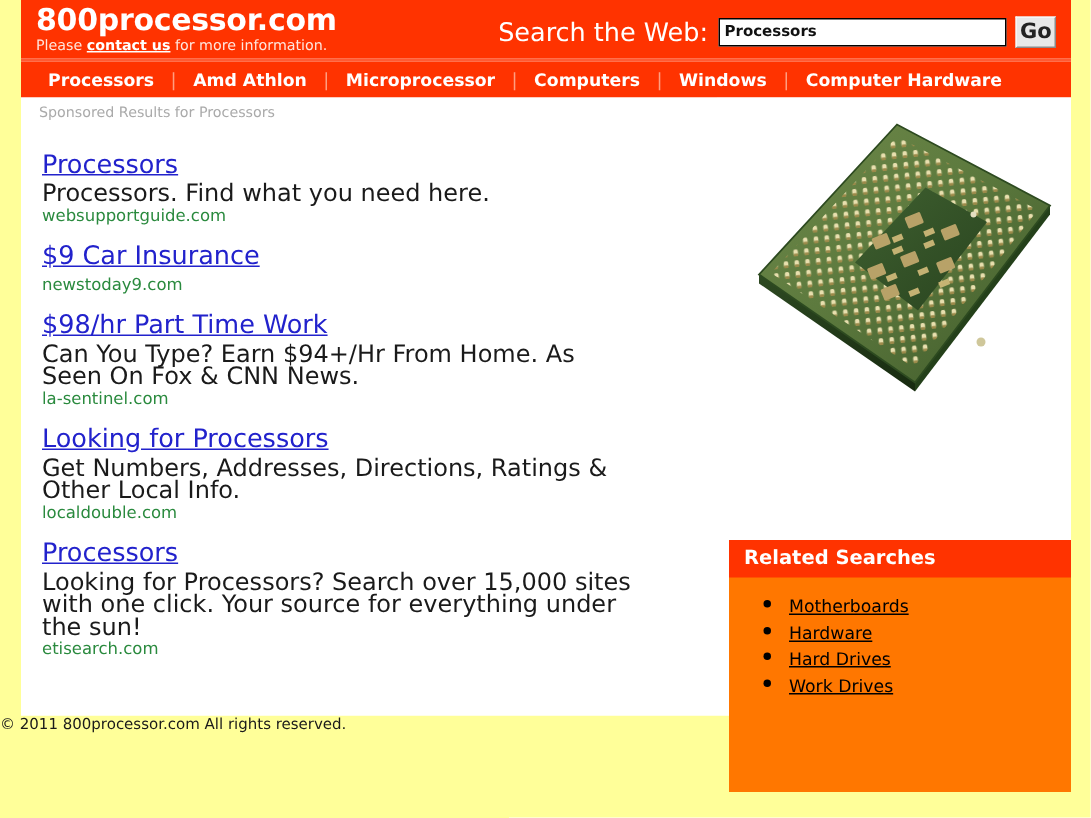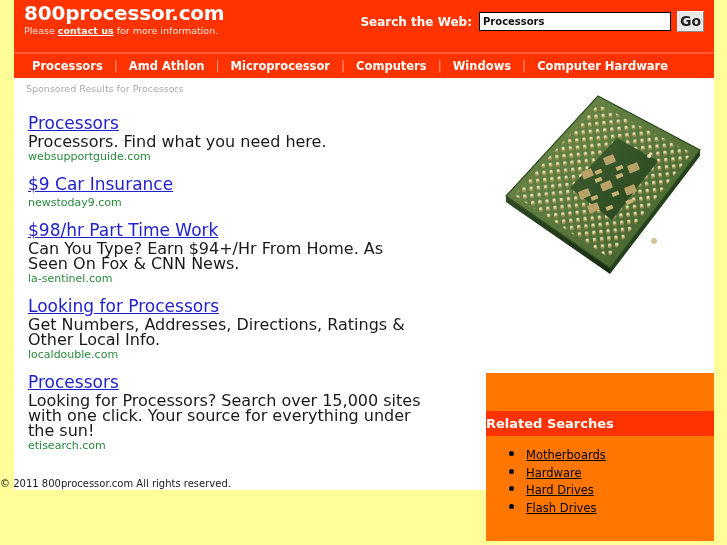--- a/index.html
+++ b/index.html
@@ -20,21 +20,21 @@
     position: absolute;
     left: 14px;
     top: 0;
     width: 700px;
     background: #ffffff;
   }
 
   
   .masthead {
     position: relative;
-    height: 52px;
+    height: 39px;
     background: #ff3300;
   }
   .brand-block {
     position: absolute;
     left: 10px;
     top: 2px;
   }
   .site-title {
     font-size: 20px;
     font-weight: bold;
@@ -58,22 +58,22 @@
   }
 
   .search-block {
     position: absolute;
     right: 10px;
     top: 11px;
     display: flex;
     align-items: center;
   }
   .search-label {
-    font-size: 12px;
-    font-weight: bold;
+    font-size: 17px;
+    font-weight: normal;
     color: #ffffff;
     margin-right: 7px;
     white-space: nowrap;
   }
   .search-input {
     width: 184px;
     height: 15px;
     border: 1px solid #000000;
     background: #ffffff;
     font-family: "DejaVu Sans", "Liberation Sans", sans-serif;
@@ -192,22 +192,22 @@
     height: 168px;
     background: #ff7700;
   }
   .related-head {
     height: 25px;
     background: #ff3300;
     color: #ffffff;
     font-size: 13px;
     font-weight: bold;
     line-height: 25px;
+    padding-left: 10px;
     box-sizing: border-box;
-    margin-top: 38px;
   }
   .related-list {
     margin: 10px 0 0 0;
     list-style: disc;
   }
   .related-list li {
     line-height: 15.5px;
     color: #000000;
   }
   .related-list a {
@@ -371,21 +371,21 @@
       </div>
 
     </div>
 
     <div class="related">
       <div class="related-head">Related Searches</div>
       <ul class="related-list">
         <li><a href="#">Motherboards</a></li>
         <li><a href="#">Hardware</a></li>
         <li><a href="#">Hard Drives</a></li>
-        <li><a href="#">Flash Drives</a></li>
+        <li><a href="#">Work Drives</a></li>
       </ul>
     </div>
 
   </div>
 </div>
 
 <div class="footer">
   <span>© 2011 800processor.com All rights reserved.</span>
 </div>
 

